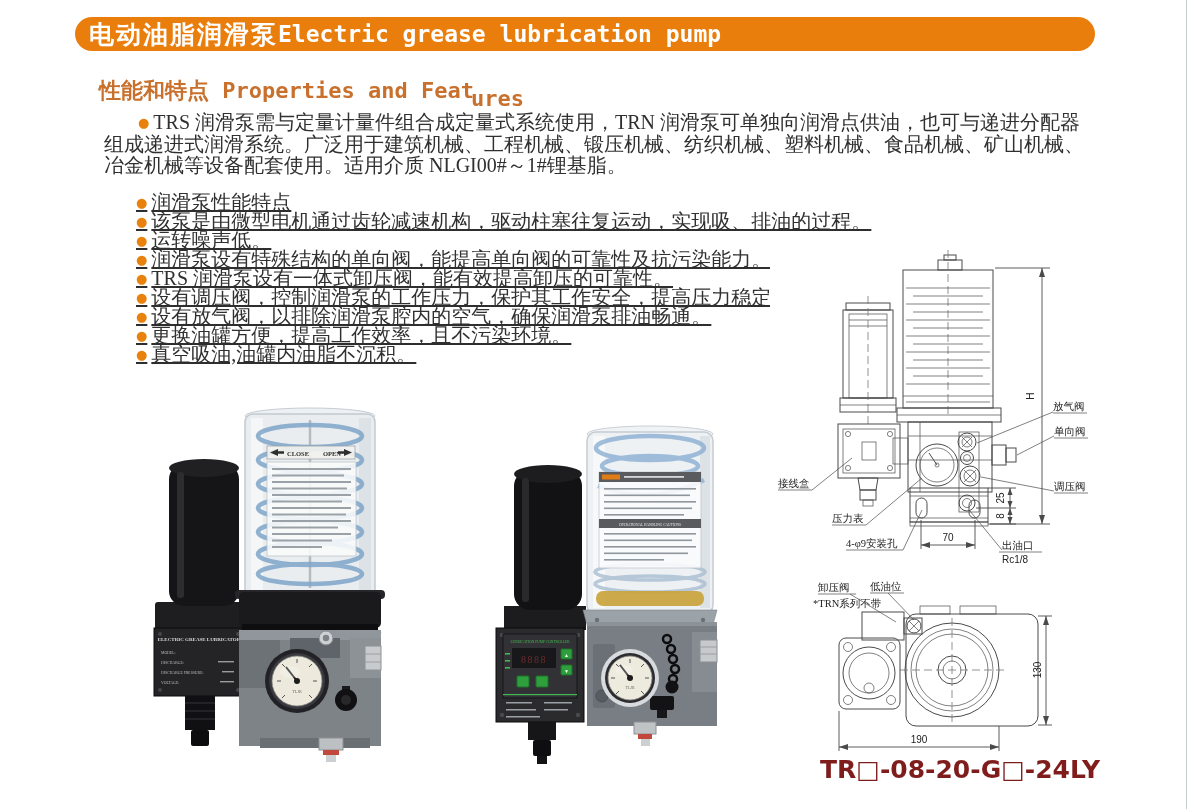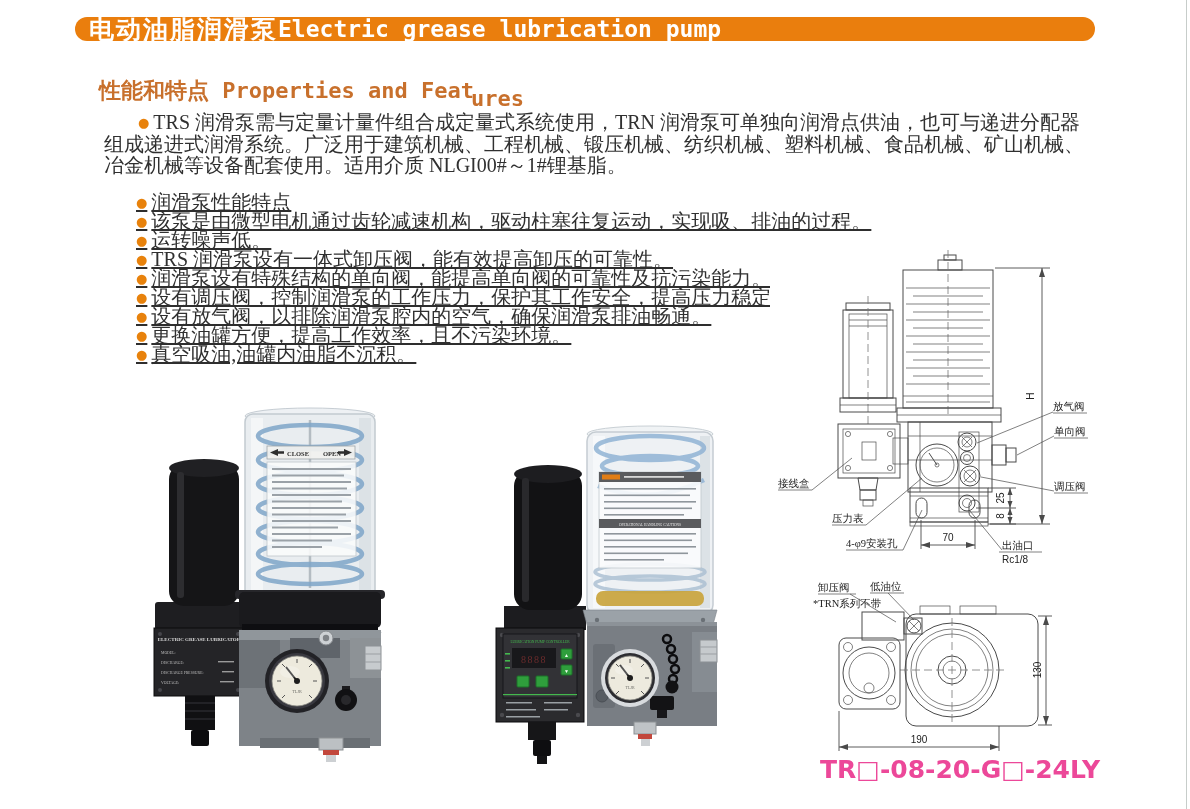--- a/index.html
+++ b/index.html
@@ -1,33 +1,33 @@
 <!DOCTYPE html>
 <html><head>
 <meta charset="utf-8">
 <style>
   html,body{margin:0;padding:0;background:#fff;}
   .page{position:relative;width:1190px;height:809px;background:#ffffff;overflow:hidden;
         font-family:"Liberation Serif","DejaVu Serif",serif;color:#2e2e2e;}
   .edge-line{position:absolute;right:3px;top:0;width:1px;height:100%;background:#c7cdca;}
-  .banner{position:absolute;left:75px;top:17px;width:1020px;height:24px;border-radius:21px;
+  .banner{position:absolute;left:75px;top:17px;width:1020px;height:34px;border-radius:21px;
           background:#EA7E0D;color:#fff;display:flex;align-items:center;box-sizing:border-box;
           padding-left:14px;font-family:"DejaVu Sans Mono","Liberation Mono",monospace;font-weight:bold;}
   .banner .zh{font-size:25px;letter-spacing:2px;}
   .banner .en{font-size:23px;letter-spacing:0;}
   .section-title{position:absolute;left:99px;top:76px;margin:0;font-size:22px;font-weight:bold;
           color:#C8702C;font-family:"DejaVu Sans Mono","Liberation Mono",monospace;white-space:nowrap;}
   .section-title .tail{position:relative;top:8px;left:-3px;}
   .intro{position:absolute;left:104px;top:112px;width:990px;margin:0;font-size:20px;line-height:21.5px;
          text-indent:34px;color:#303030;}
   .dot{color:#E8820C;font-size:13px;margin-right:4px;vertical-align:2px;font-family:"DejaVu Sans",sans-serif;}
   .features{position:absolute;left:136px;top:193px;margin:0;padding:0;list-style:none;text-decoration:underline;}
   .features li{font-size:20px;line-height:19px;white-space:nowrap;color:#303030;}
   .photo,.drawing{position:absolute;}
-  .model-code{position:absolute;left:820px;top:755px;font-size:25px;font-weight:bold;color:#ec4899;
+  .model-code{position:absolute;left:820px;top:755px;font-size:25px;font-weight:bold;color:#7f1d1d;
           font-family:"DejaVu Sans","Liberation Sans",sans-serif;letter-spacing:0px;}
   
   .ln{fill:none;stroke:#4a4a4a;stroke-width:1;}
   .thin{fill:none;stroke:#4a4a4a;stroke-width:.7;}
   .dash{fill:none;stroke:#777;stroke-width:.8;stroke-dasharray:8 4;}
   .dimline{fill:none;stroke:#4a4a4a;stroke-width:.9;}
   .arrow{fill:#4a4a4a;stroke:none;}
   .dimlabel{font-family:"Liberation Serif","DejaVu Serif",serif;font-size:10.5px;fill:#222;}
   .dimnum{font-family:"Liberation Sans","DejaVu Sans",sans-serif;font-size:10px;fill:#222;}
 </style>
@@ -48,23 +48,23 @@
   <p class="intro"><span class="dot">●</span><span>TRS 润滑泵需与定量计量件组合成定量式系统使用，TRN 润滑泵可单独向润滑点供油，也可与递进分配器组成递进式润滑系统。广泛用于建筑机械、工程机械、锻压机械、纺织机械、塑料机械、食品机械、矿山机械、冶金机械等设备配套使用。适用介质 NLGI00#～1#锂基脂。</span></p>
 
   <ul class="features">
 
       <li><span class="dot">●</span><span>润滑泵性能特点</span></li>
 
       <li><span class="dot">●</span><span>该泵是由微型电机通过齿轮减速机构，驱动柱塞往复运动，实现吸、排油的过程。</span></li>
 
       <li><span class="dot">●</span><span>运转噪声低。</span></li>
 
+      <li><span class="dot">●</span><span>润滑泵设有特殊结构的单向阀，能提高单向阀的可靠性及抗污染能力。</span></li>
+
       <li><span class="dot">●</span><span>TRS 润滑泵设有一体式卸压阀，能有效提高卸压的可靠性。</span></li>
-
-      <li><span class="dot">●</span><span>润滑泵设有特殊结构的单向阀，能提高单向阀的可靠性及抗污染能力。</span></li>
 
       <li><span class="dot">●</span><span>设有调压阀，控制润滑泵的工作压力，保护其工作安全，提高压力稳定性。</span></li>
 
       <li><span class="dot">●</span><span>设有放气阀，以排除润滑泵腔内的空气，确保润滑泵排油畅通。</span></li>
 
       <li><span class="dot">●</span><span>更换油罐方便，提高工作效率，且不污染环境。</span></li>
 
       <li><span class="dot">●</span><span>真空吸油,油罐内油脂不沉积。</span></li>
     </ul>
 

